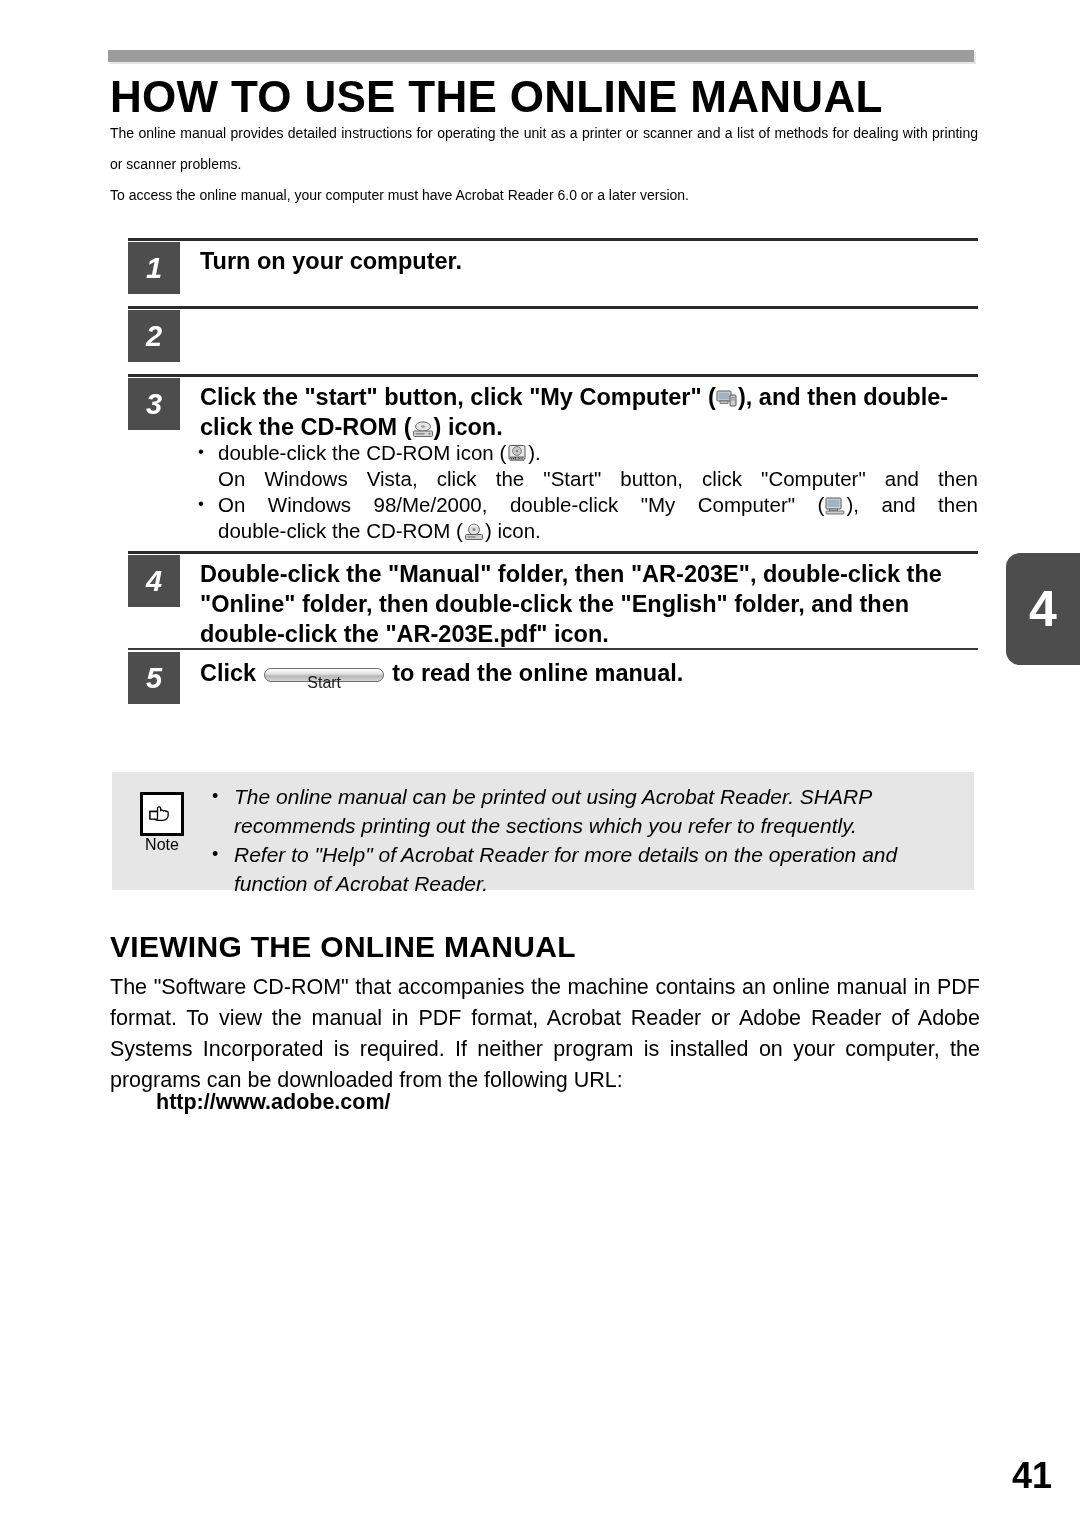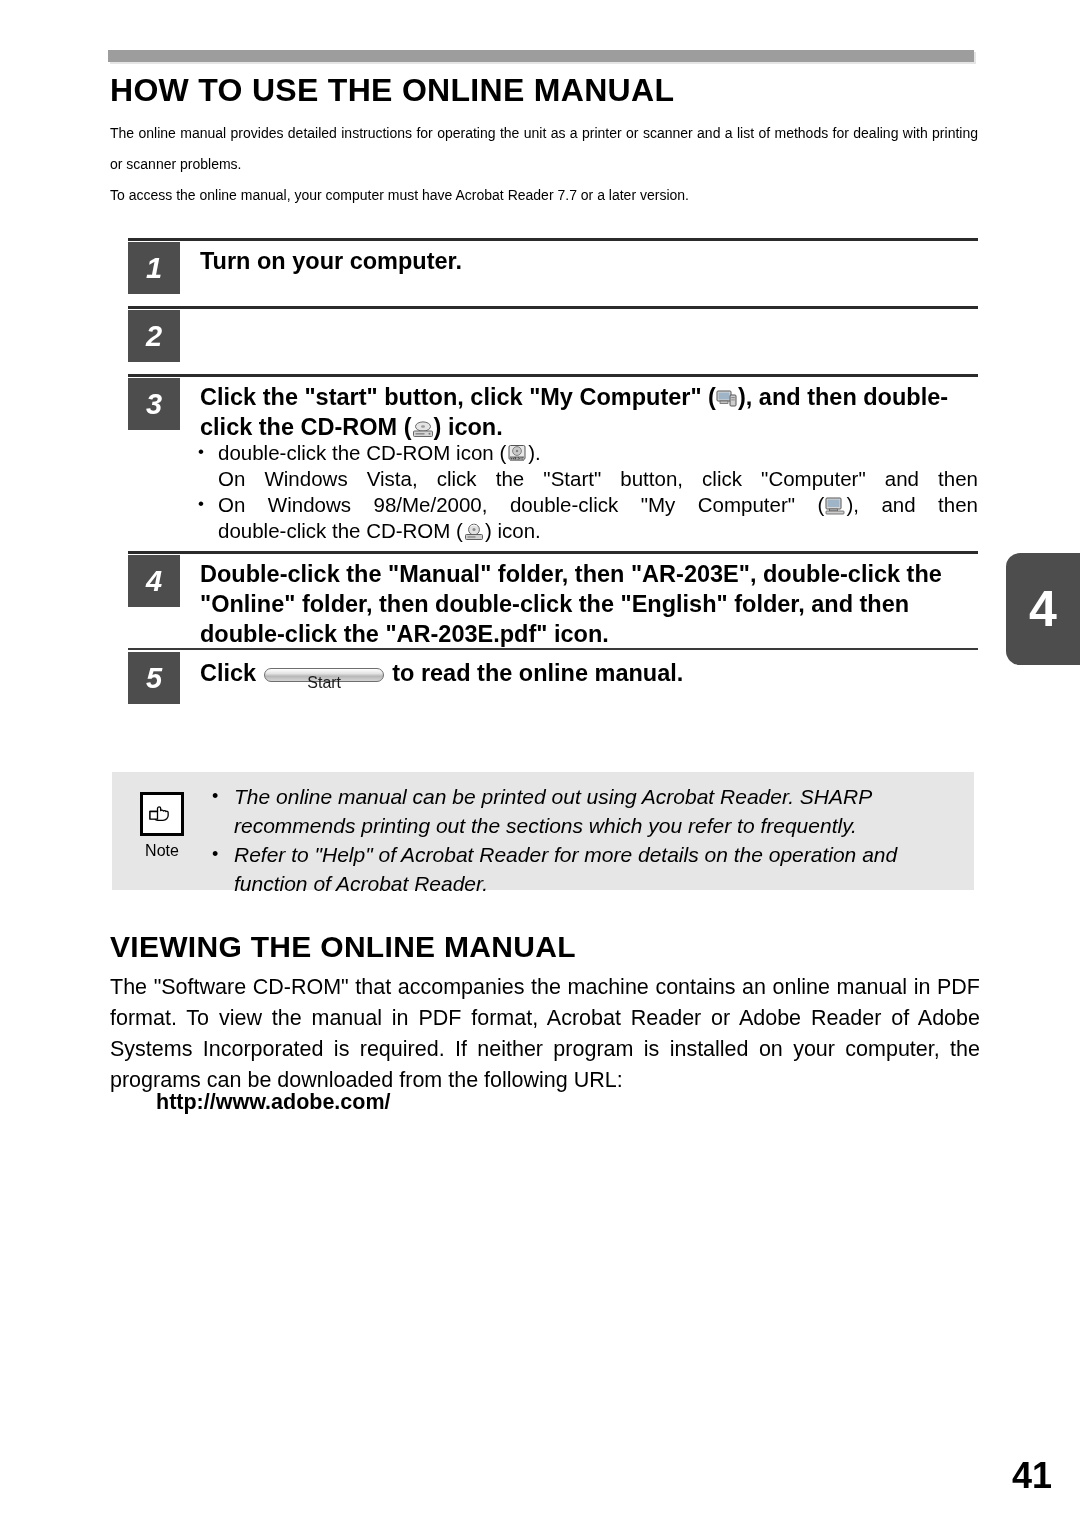--- a/index.html
+++ b/index.html
@@ -30,21 +30,21 @@
     height: 12px;
     background: #9d9d9d;
     box-shadow: 2px 2px 0 rgba(0,0,0,0.10);
   }
 
   
   .h1 {
     position: absolute;
     left: 110px;
     font-weight: bold;
-    font-size: 32px;
+    font-size: 44px;
     letter-spacing: 0.3px;
     white-space: nowrap;
   }
   #title-main { top: 72px; }
   #title-viewing { top: 930px; font-size: 30px; }
 
   
   .para {
     position: absolute;
     left: 110px;
@@ -155,21 +155,21 @@
     margin: 0 auto;
     border: 3px solid #000;
     background: #fff;
     box-sizing: border-box;
     display: flex;
     align-items: center;
     justify-content: center;
   }
   .note-label {
     font-size: 16px;
-    margin-top: 6px;
+    margin-top: 0;
   }
   #note-list {
     position: absolute;
     left: 96px;
     top: 10px;
     width: 740px;
     font-style: italic;
     font-size: 21px;
     line-height: 29px;
   }
@@ -274,21 +274,21 @@
 <body>
 
 <div class="page">
 
   <div class="top-bar"></div>
 
   <div class="h1" id="title-main">HOW TO USE THE ONLINE MANUAL</div>
 
   <div class="para justify" id="intro-1">The online manual provides detailed instructions for operating the unit as a printer or scanner and a list of methods for dealing with printing or scanner problems.</div>
 
-  <div class="para justify" id="intro-2">To access the online manual, your computer must have Acrobat Reader 7.7 or a later version.</div>
+  <div class="para justify" id="intro-2">To access the online manual, your computer must have Acrobat Reader 6.0 or a later version.</div>
 
   <div class="step" style="top:238px; height:66px;">
     <div class="step-rule"></div>
     <div class="step-num">1</div>
     <div class="step-body">Turn on your computer.</div>
   </div>
 
   <div class="step" style="top:306px; height:66px;">
     <div class="step-rule"></div>
     <div class="step-num">2</div>

